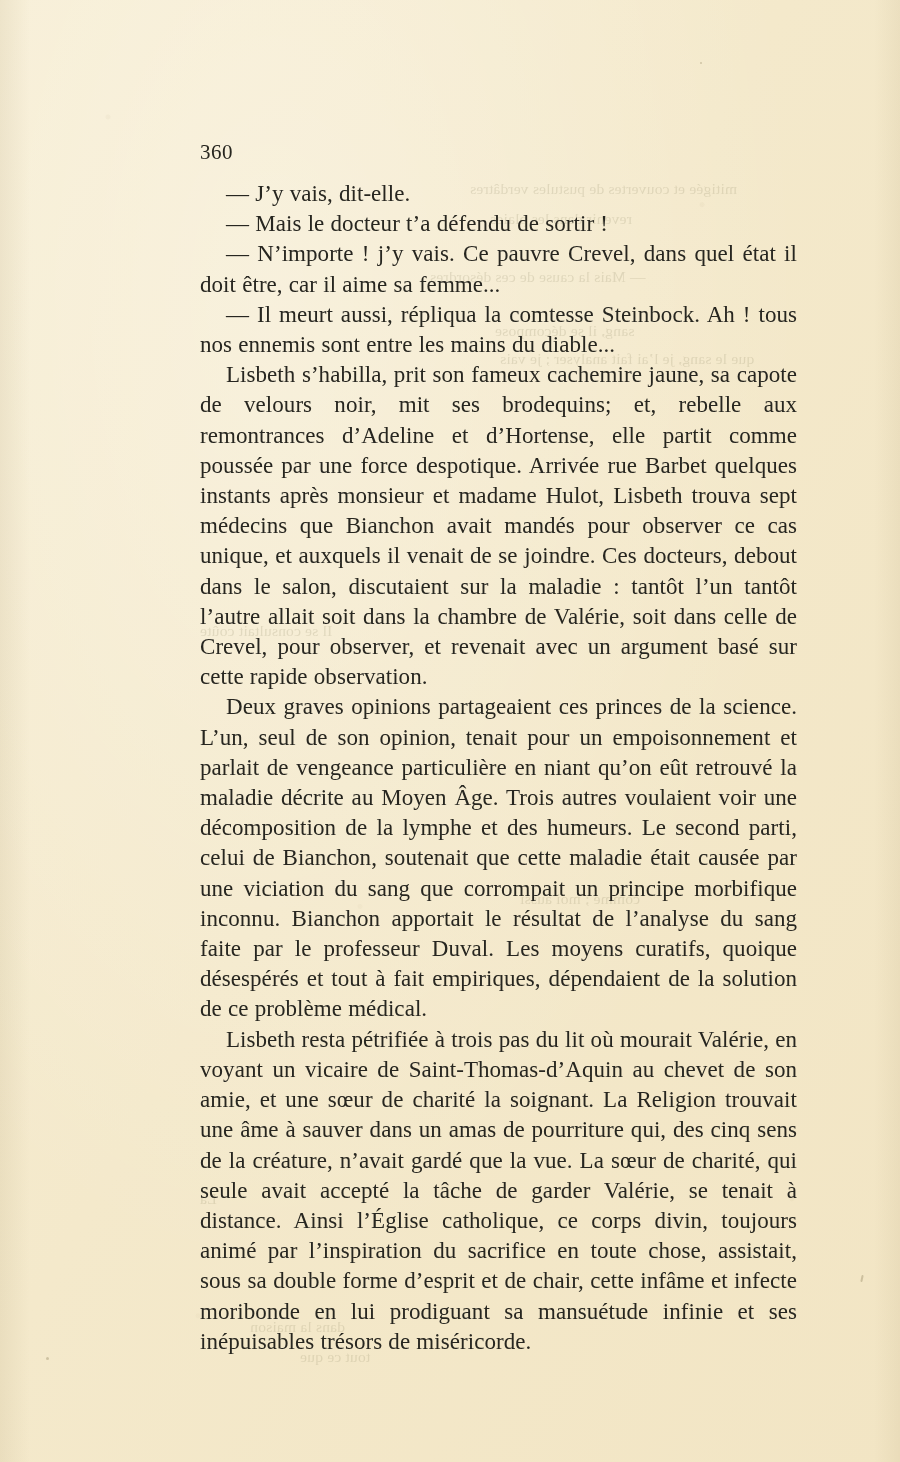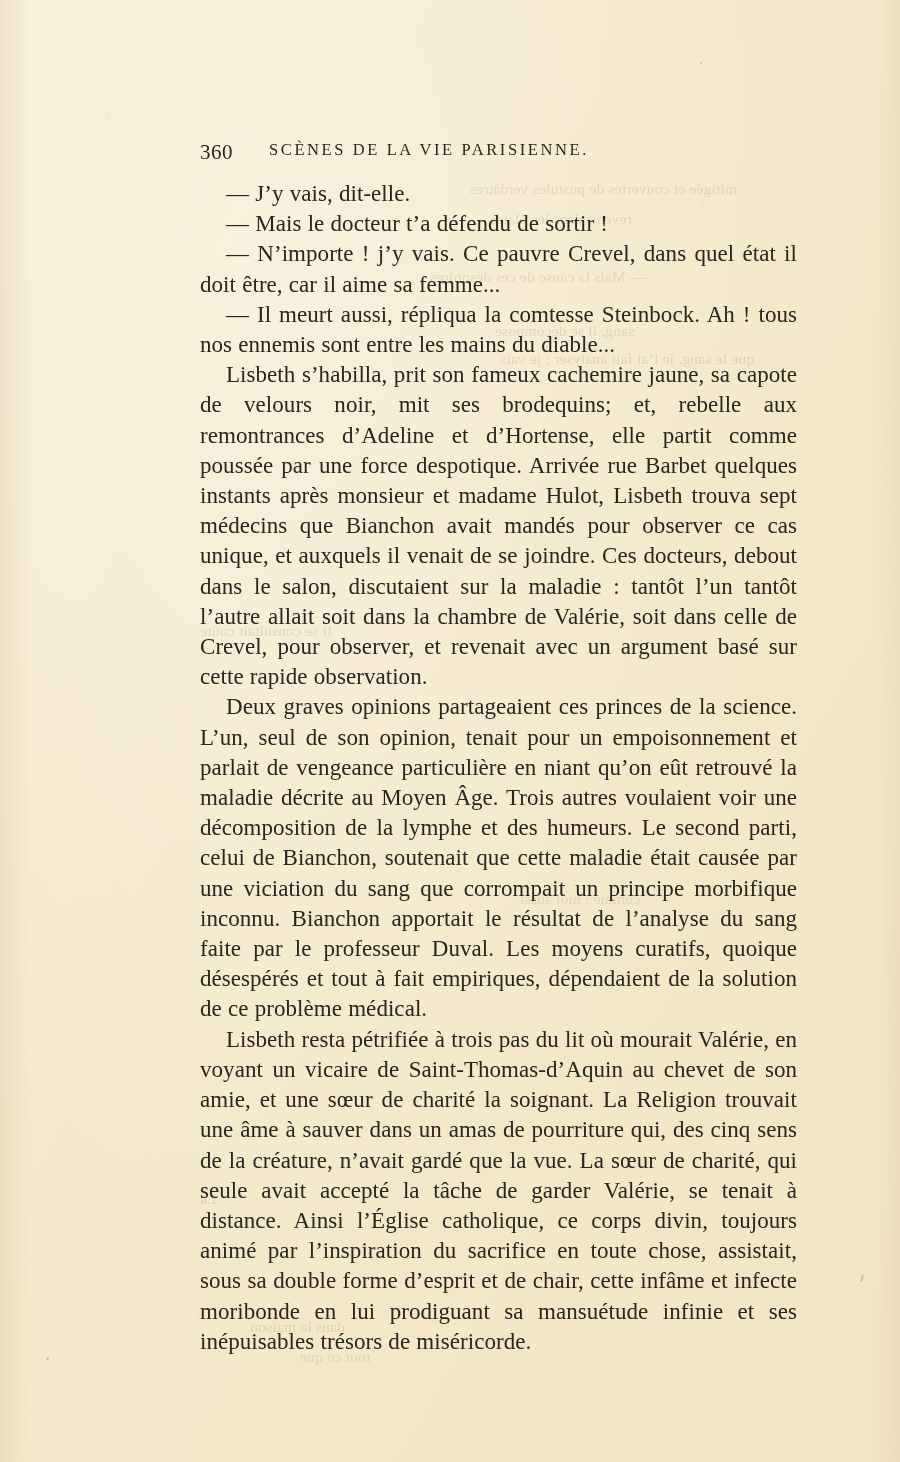--- a/index.html
+++ b/index.html
@@ -47,21 +47,21 @@
     white-space: nowrap;
   }
   .textblock {
     position: absolute;
     left: 200px;
     top: 140px;
     width: 597px;
   }
   .header {
     display: flex;
-    align-items: flex-start;
+    align-items: flex-end;
     margin: 0 0 14px 0;
   }
   .folio {
     font-size: 21px;
     letter-spacing: 0.5px;
     color: #27261f;
     margin-right: 36px;
   }
   .running-title {
     font-size: 16.5px;
@@ -132,21 +132,20 @@
       <div class="bleed" style="left: 300px; top: 1348px;">tout ce que</div>
     </div>
 
   <div class="speck" style="left:46px; top:1357px; width:3px; height:3px;"></div>
   <div class="speck" style="left:861px; top:1275px; width:2px; height:7px; border-radius:1px; transform:rotate(12deg);"></div>
   <div class="speck" style="left:700px; top:62px; width:2px; height:2px;"></div>
 
   <div class="textblock">
     <div class="header">
       <span class="folio">360</span>
-      <span class="running-title">SCÈNES DE LA VIE PARISIENNE.</span>
     </div>
     <div id="paragraphs">
         <p class="para dialogue">— J’y vais, dit-elle.</p>
         <p class="para dialogue">— Mais le docteur t’a défendu de sortir !</p>
         <p class="para dialogue">— N’importe ! j’y vais. Ce pauvre Crevel, dans quel état il doit être, car il aime sa femme...</p>
         <p class="para dialogue">— Il meurt aussi, répliqua la comtesse Steinbock. Ah ! tous nos ennemis sont entre les mains du diable...</p>
         <p class="para body">Lisbeth s’habilla, prit son fameux cachemire jaune, sa capote de velours noir, mit ses brodequins; et, rebelle aux remontrances d’Adeline et d’Hortense, elle partit comme poussée par une force despotique. Arrivée rue Barbet quelques instants après monsieur et madame Hulot, Lisbeth trouva sept médecins que Bianchon avait mandés pour observer ce cas unique, et auxquels il venait de se joindre. Ces docteurs, debout dans le salon, discutaient sur la maladie : tantôt l’un tantôt l’autre allait soit dans la chambre de Valérie, soit dans celle de Crevel, pour observer, et revenait avec un argument basé sur cette rapide observation.</p>
         <p class="para body">Deux graves opinions partageaient ces princes de la science. L’un, seul de son opinion, tenait pour un empoisonnement et parlait de vengeance particulière en niant qu’on eût retrouvé la maladie décrite au Moyen Âge. Trois autres voulaient voir une décomposition de la lymphe et des humeurs. Le second parti, celui de Bianchon, soutenait que cette maladie était causée par une viciation du sang que corrompait un principe morbifique inconnu. Bianchon apportait le résultat de l’analyse du sang faite par le professeur Duval. Les moyens curatifs, quoique désespérés et tout à fait empiriques, dépendaient de la solution de ce problème médical.</p>
         <p class="para body">Lisbeth resta pétrifiée à trois pas du lit où mourait Valérie, en voyant un vicaire de Saint-Thomas-d’Aquin au chevet de son amie, et une sœur de charité la soignant. La Religion trouvait une âme à sauver dans un amas de pourriture qui, des cinq sens de la créature, n’avait gardé que la vue. La sœur de charité, qui seule avait accepté la tâche de garder Valérie, se tenait à distance. Ainsi l’Église catholique, ce corps divin, toujours animé par l’inspiration du sacrifice en toute chose, assistait, sous sa double forme d’esprit et de chair, cette infâme et infecte moribonde en lui prodiguant sa mansuétude infinie et ses inépuisables trésors de miséricorde.</p>
       </div>

